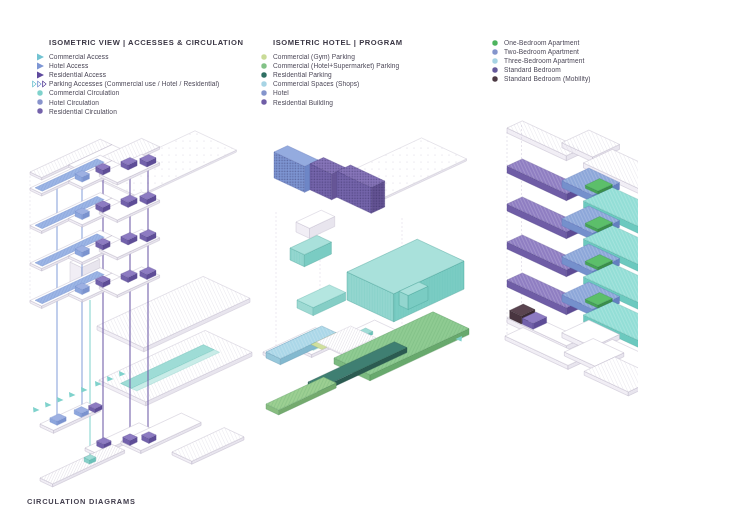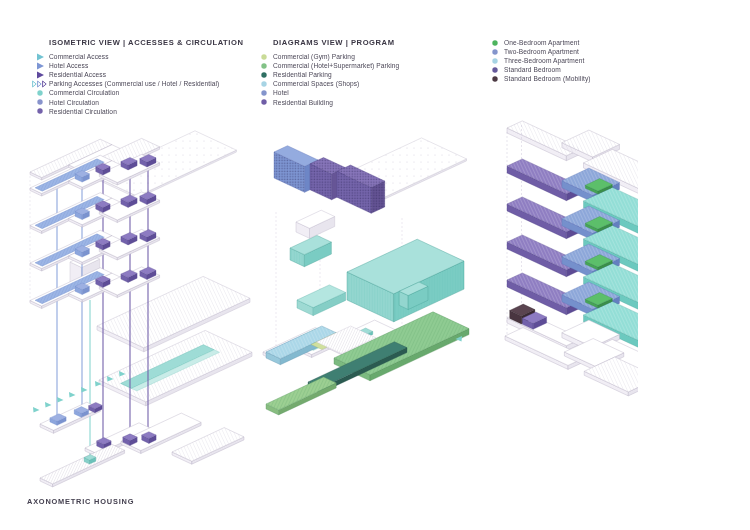--- a/index.html
+++ b/index.html
@@ -463,21 +463,21 @@
       <span class="ic">
           <svg width="9" height="8" viewBox="0 0 9 8">
             <circle cx="4" cy="4" r="2.7" fill="#7462ab"></circle>
           </svg>
         </span>
       <span class="lb">Residential Circulation</span>
     </div>
   </div>
 
   <div class="legend" style="left:260px">
-    <div class="legend-title">DIAGRAMS VIEW | PROGRAM</div>
+    <div class="legend-title">ISOMETRIC HOTEL | PROGRAM</div>
     <div class="legend-row">
       <span class="ic">
           <svg width="9" height="8" viewBox="0 0 9 8">
             <circle cx="4" cy="4" r="2.7" fill="#c9db97"></circle>
           </svg>
         </span>
       <span class="lb">Commercial (Gym) Parking</span>
     </div>
     <div class="legend-row">
       <span class="ic">
@@ -557,14 +557,14 @@
     <div class="legend-row">
       <span class="ic">
           <svg width="9" height="8" viewBox="0 0 9 8">
             <circle cx="4" cy="4" r="2.7" fill="#4d3a44"></circle>
           </svg>
         </span>
       <span class="lb">Standard Bedroom (Mobility)</span>
     </div>
   </div>
 
-  <div class="footer">AXONOMETRIC HOUSING</div>
+  <div class="footer">CIRCULATION DIAGRAMS</div>
 </div>
 
 </body></html>

